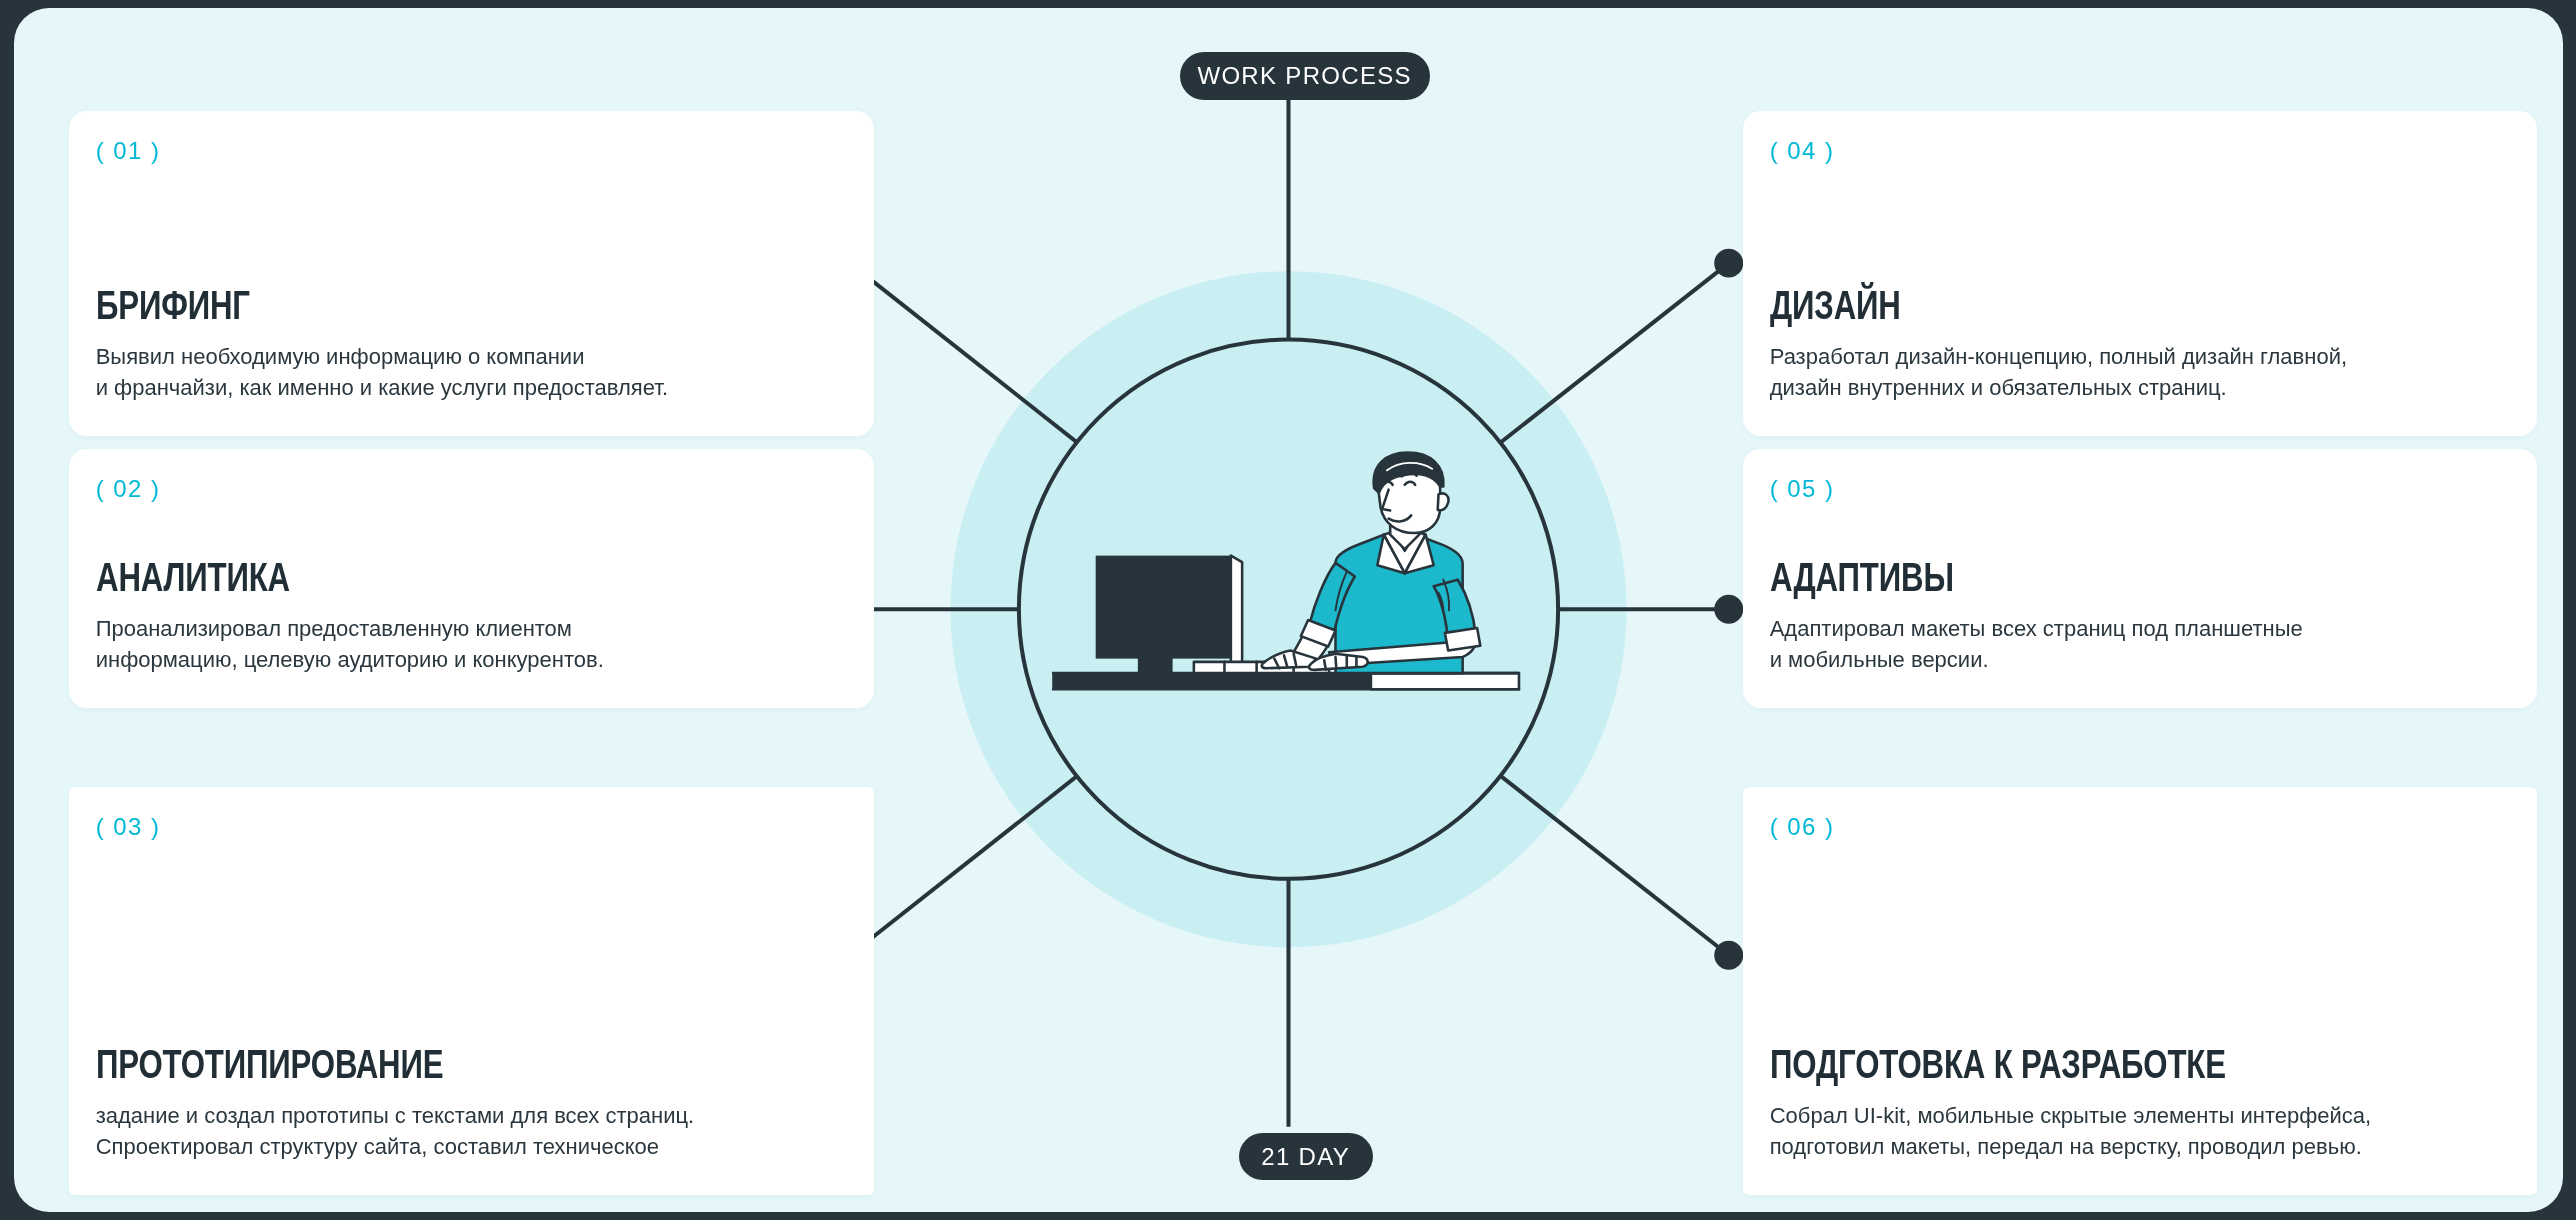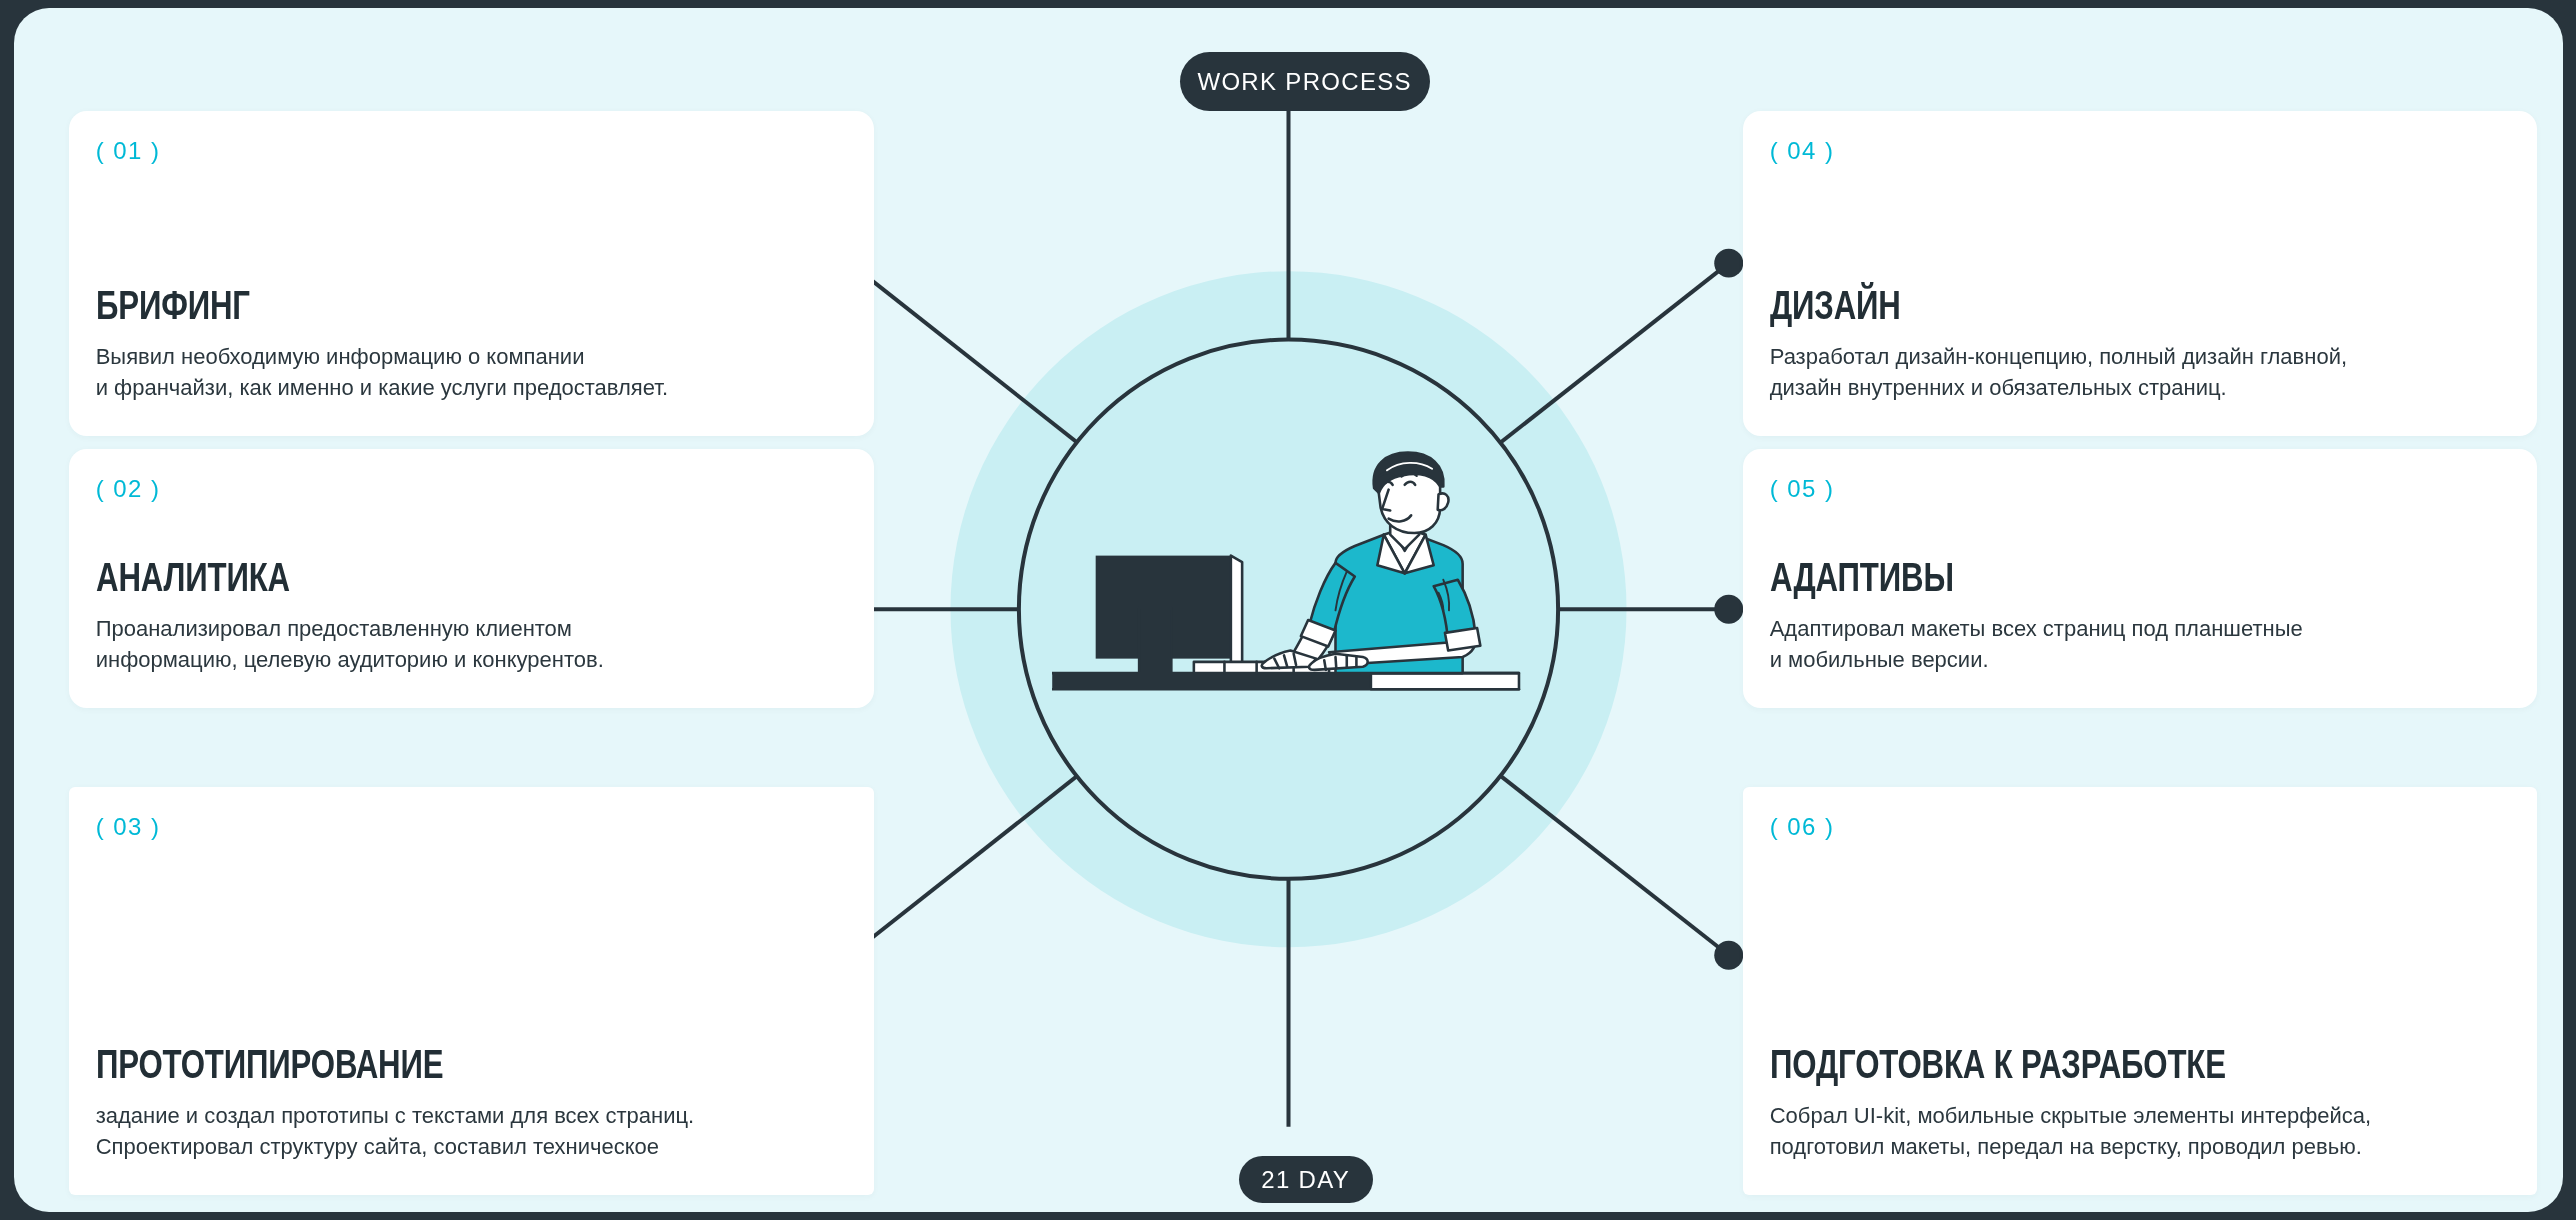--- a/index.html
+++ b/index.html
@@ -52,26 +52,26 @@
     align-items: center;
     justify-content: center;
     letter-spacing: 0.055em;
     font-size: 24px;
     font-weight: 400;
     z-index: 8;
   }
 
   .pill-top {
     left: 1166px; top: 44px;
-    width: 250px; height: 59px;
+    width: 250px; height: 48px;
   }
 
   .pill-bottom {
     left: 1225px; top: 1125px;
-    width: 134px; height: 47px; margin-top: 23px;
+    width: 134px; height: 47px;
   }
 
   
   .card {
     position: absolute;
     background: #ffffff;
     border-radius: 17.7px;
     padding: 8px;
     z-index: 6;
     box-shadow: 0 1.6px 6.4px rgba(20,60,70,0.035);

